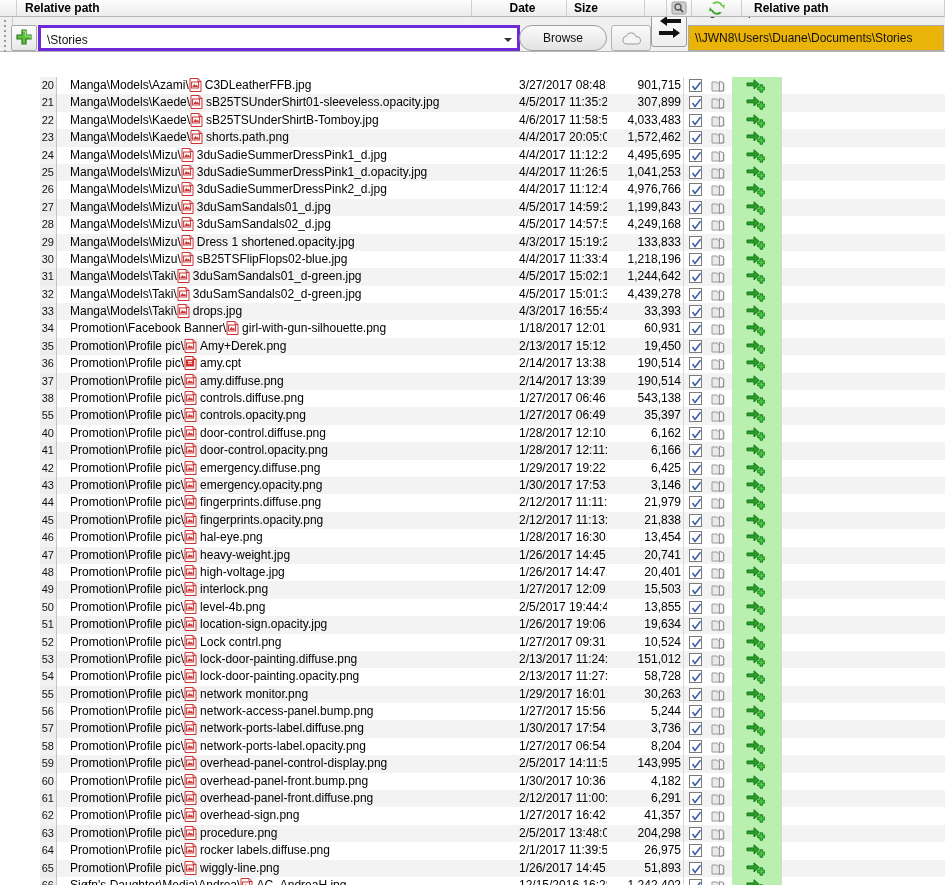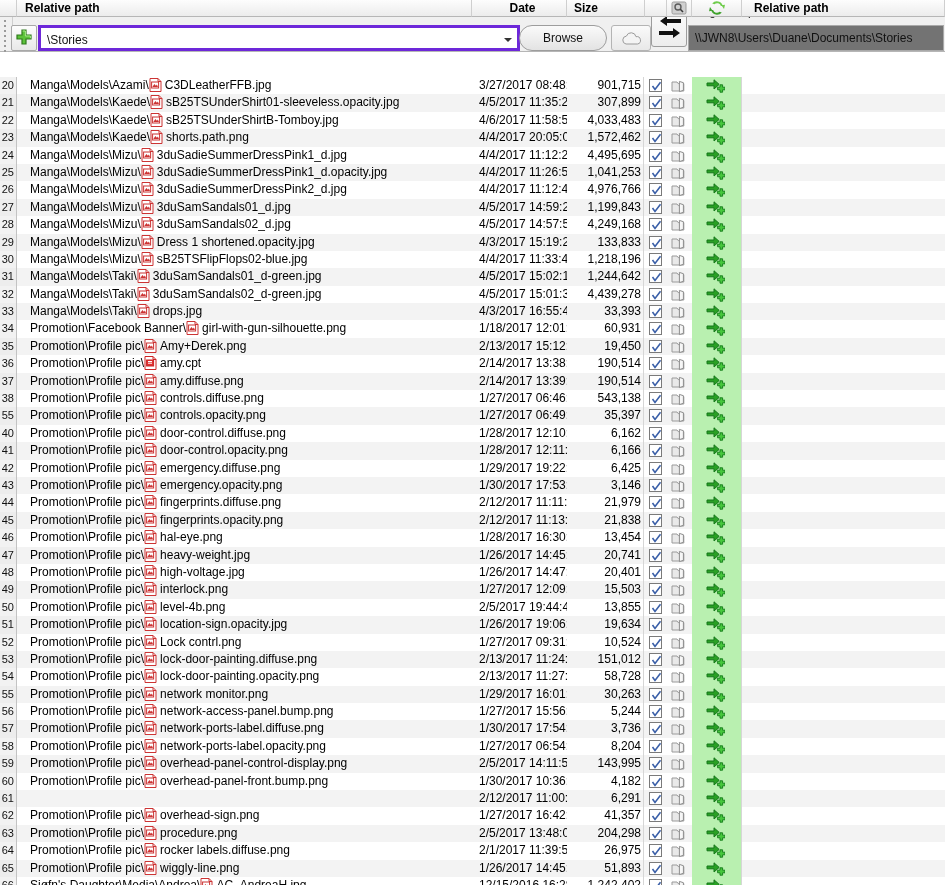--- a/index.html
+++ b/index.html
@@ -67,21 +67,21 @@
     position:absolute; left:651px; top:5px; width:36px; height:42px;
     background:linear-gradient(#fdfdfd,#ededed);
     border:1px solid #9c9c9c; border-radius:3px;
   }
   .swap-btn svg{ position:absolute; left:4px; top:6px; }
   .dd-label{
     position:absolute; left:690px; top:4px; font-size:12px; color:#111;
   }
   .destbox{
     position:absolute; left:688px; top:25px; width:256px; height:26px;
-    background:#737373; border:1px solid #a9a9a9;
+    background:#eab308; border:1px solid #a9a9a9;
     padding:5px 16px 0 6px; font-size:12px; color:#111;
     white-space:nowrap; overflow:hidden;
   }
 
   
   .hdr{
     position:absolute; top:52px; height:25px;
     background:linear-gradient(#fdfdfd,#ececec);
     border-bottom:1px solid #b6b6b6;
     font-weight:bold; font-size:12px; color:#1a1a1a;
@@ -98,21 +98,21 @@
   .h-rel2{ left:742px; width:203px; padding-left:12px; border-right:none;}
 
   .hdr-icon{position:relative; display:block; width:100%; height:100%;}
   .hdr-icon svg{position:absolute; left:50%; top:50%; transform:translate(-50%,-50%);}
 
   
   .list{
     position:absolute; left:0; top:77px; width:945px; height:808px;
     overflow:hidden; background:#fff;
   }
-  .row{ position:relative; height:17.4px; white-space:nowrap; }
+  .row{ position:relative; height:17.4px; white-space:nowrap;margin-left:40px; }
   .row.alt{ background:#f3f3f3; }
   .row.alt .c-num{ background:#ededed; }
 
   .cell{
     position:absolute; top:0; height:17.4px; line-height:17.4px;
     font-size:12px; color:#000; overflow:hidden;
   }
   .c-num{
     left:0; width:17px; text-align:right; padding-right:2px;
     background:#f2f2f2; color:#111; font-size:11px;
@@ -1577,20 +1577,26 @@
           <span class="grn"><svg width="19" height="16" viewBox="0 0 19 16">
               <path d="M1 5 h7 v-3.2 l5.2 4.6 l-5.2 4.6 v-3.2 h-7 z" fill="#29a024" stroke="#15761a"></path>
               <path d="M11.6 9.2 h2.4 v-2.4 h2.6 v2.4 h2.4 v2.6 h-2.4 v2.4 h-2.6 v-2.4 h-2.4 z" fill="#46c83c" stroke="#13791a" stroke-width="0.9"></path>
             </svg></span>
         </div>
         <div class="divv d2"></div>
         <div class="cell c-rel2"></div>
       </div>
       <div class="row alt">
         <div class="cell c-num">61</div>
+        <div class="cell c-rel"><span>Promotion\Profile pic\</span><span class="ficon"><svg width="13" height="14" viewBox="0 0 13 14">
+              <path d="M1 0.5 h8 l3 3 v10 h-11 z" fill="#ffffff" stroke="#cc3333" stroke-width="1"></path>
+              <path d="M9 0.5 v3 h3" fill="none" stroke="#cc3333" stroke-width="1"></path>
+              <rect x="2.6" y="4" width="7" height="6" fill="#ffffff" stroke="#cc3333" stroke-width="1"></rect>
+              <path d="M3.3 9 L5.4 6 L6.9 7.8 L7.9 6.6 L9 9 z" fill="#cc3333"></path>
+            </svg></span><span>overhead-panel-front.diffuse.png</span></div>
         <div class="cell c-date">2/12/2017  11:00:26</div>
         <div class="cell c-size">6,291</div>
         <div class="divv d1"></div>
         <div class="cell c-chkw">
           <span class="cbx">
             <svg width="11" height="11" viewBox="0 0 11 11">
               <path d="M1.5 5 L4 8.5 L9.5 1.2" fill="none" stroke="#3a5fa8" stroke-width="1.6"></path>
             </svg>
           </span>
         </div>

